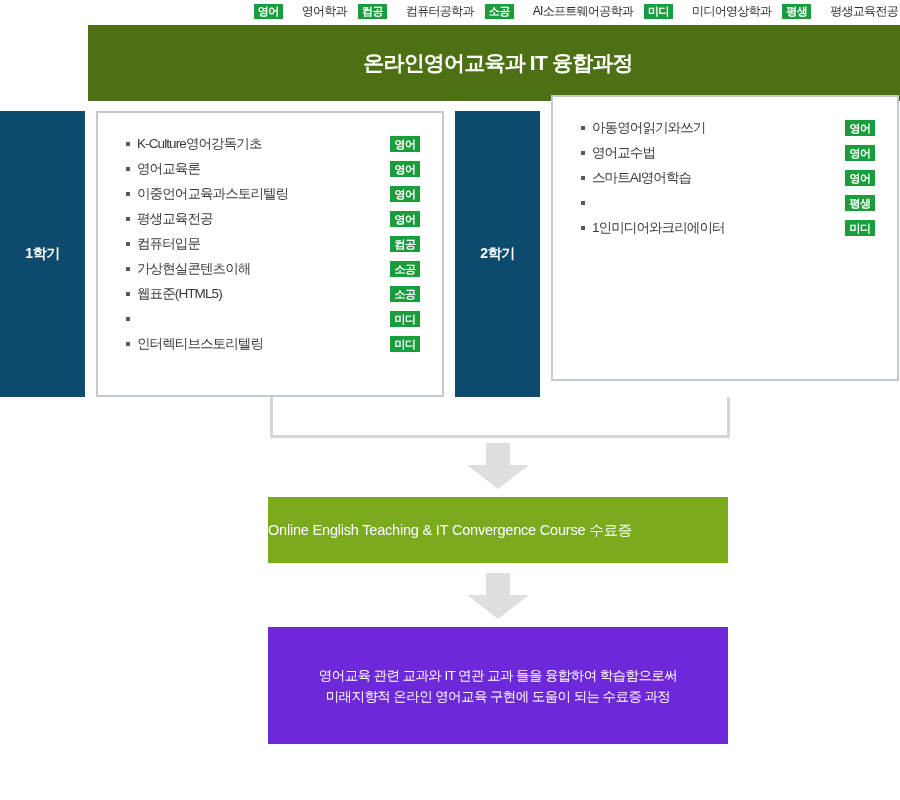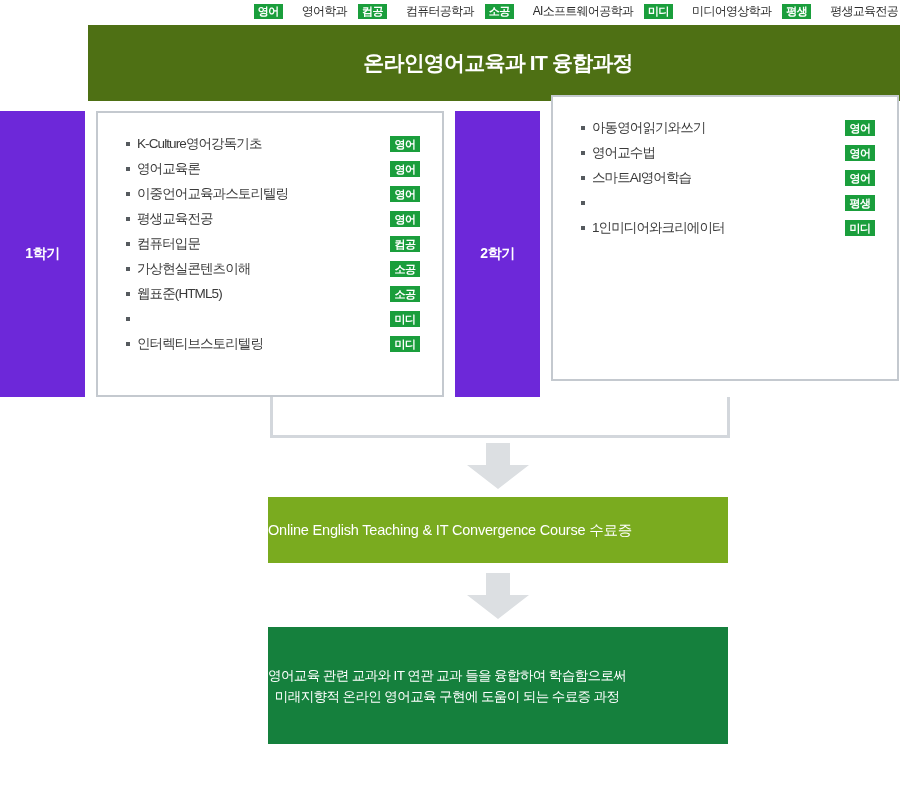--- a/index.html
+++ b/index.html
@@ -61,21 +61,21 @@
   #title-banner .title-text {
     color: #ffffff;
     font-size: 21px;
     font-weight: bold;
     letter-spacing: -0.8px;
   }
 
   
   .sem-label {
     position: absolute;
-    background: #6d28d9;
+    background: #0c4a6e;
     display: flex;
     align-items: center;
     justify-content: center;
   }
   .sem-label span {
     color: #ffffff;
     font-size: 14px;
     font-weight: bold;
     letter-spacing: -0.5px;
   }
@@ -160,23 +160,24 @@
   #cert-box .cert-text {
     color: #ffffff;
     font-size: 14.5px;
     letter-spacing: -0.2px;
   }
 
   #desc-box {
     position: absolute;
     top: 627px; left: 268px;
     width: 460px; height: 117px;
-    background: #15803d;
-    display: flex;
-    align-items: center;
+    background: #6d28d9;
+    display: flex;
+    align-items: center;
+    justify-content: center;
     text-align: center;
   }
   #desc-box .desc-line {
     color: #ffffff;
     font-size: 13.5px;
     line-height: 21px;
     letter-spacing: -0.6px;
   }
 </style>
 </head>

